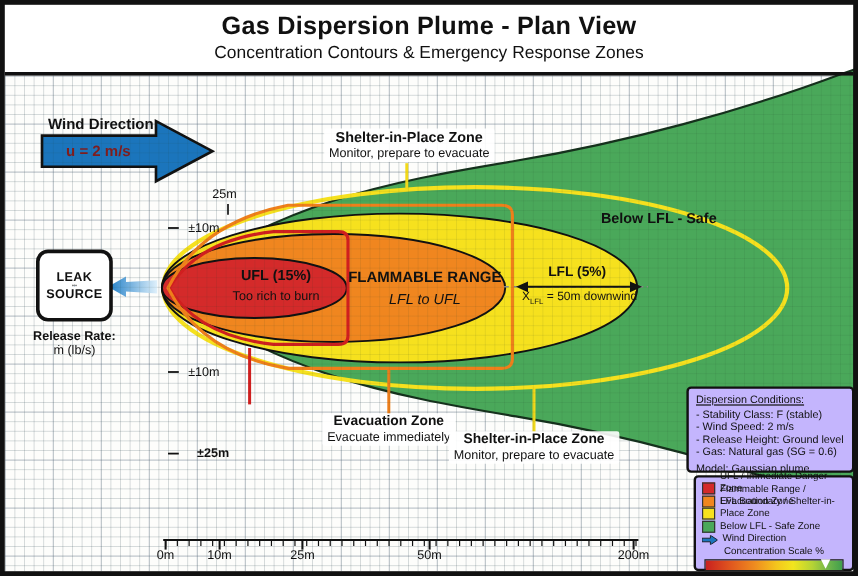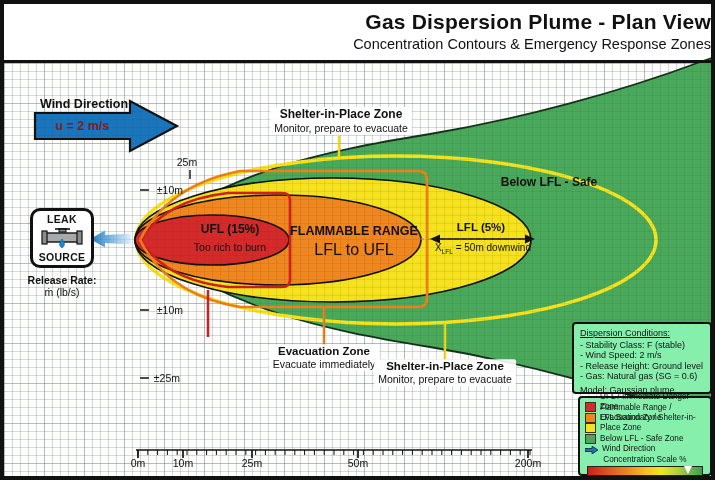--- a/index.html
+++ b/index.html
@@ -1,57 +1,57 @@
 <!DOCTYPE html>
 <html style="--zone_red: #d42a2a; --zone_orange: #f0861f; --zone_yellow: #f6e11e; --zone_green: #4aa85a; --wind_blue: #1b75bc; --boundary_red: #d01f1f; --boundary_orange: #ef7f1a;"><head>
 <meta charset="utf-8">
 <style>
   html,body{margin:0;padding:0;background:#e8e8e8;}
   .stage{position:relative;width:715px;height:480px;background:#fff;overflow:hidden;
          font-family:"Liberation Sans",sans-serif;color:#111;}
   .frame{position:absolute;inset:0;border:4px solid #111;pointer-events:none;z-index:40;}
-  .titlebar{position:absolute;left:4px;right:4px;top:4px;height:44px;background:#fff;z-index:5;text-align:right;}
+  .titlebar{position:absolute;left:4px;right:4px;top:4px;height:44px;background:#fff;z-index:5;text-align:center;}
   .title{font-size:21px;font-weight:bold;margin-top:6px;letter-spacing:.2px;}
   .subtitle{font-size:14.5px;margin-top:2px;}
   .sep{position:absolute;left:4px;right:4px;top:60px;height:3px;background:#111;z-index:6;}
   .paper{position:absolute;left:4px;right:4px;top:63px;bottom:4px;background:#fdfdfb;z-index:1;
     background-image:
       linear-gradient(rgba(110,125,150,.16) 1px,transparent 1px),
       linear-gradient(90deg,rgba(110,125,150,.16) 1px,transparent 1px),
       linear-gradient(rgba(110,125,150,.30) 1px,transparent 1px),
       linear-gradient(90deg,rgba(110,125,150,.30) 1px,transparent 1px);
     background-size:8px 8px,8px 8px,40px 40px,40px 40px;}
   svg.scene{position:absolute;inset:0;z-index:2;}
   .grid-top{position:absolute;left:4px;right:4px;top:63px;bottom:4px;z-index:3;pointer-events:none;
     background-image:
       linear-gradient(rgba(30,60,40,.085) 1px,transparent 1px),
       linear-gradient(90deg,rgba(30,60,40,.085) 1px,transparent 1px);
     background-size:8px 8px;}
   .lbl{position:absolute;z-index:10;white-space:nowrap;transform:translate(-50%,-50%);text-align:center;line-height:1.15;}
   .lbl.rt{transform:translate(-100%,-50%);text-align:right;margin-left:47px;}
   .chip{background:rgba(255,255,255,.9);padding:1px 4px;border-radius:2px;}
   .b{font-weight:bold;}
-  .t12{font-size:12px;} .t125{font-size:12.5px;} .t115{font-size:11.5px;} .t11{font-size:16px;}
+  .t12{font-size:12px;} .t125{font-size:12.5px;} .t115{font-size:11.5px;} .t11{font-size:12px;font-style:italic;}
   .t105{font-size:10.5px;} .t10{font-size:10px;}
   .white{color:#7f1d1d;}
   sub.small{font-size:6.5px;}
   
   .f-green{fill:var(--zone_green);stroke:#15301c;stroke-width:1.8;}
   .l-yellow{fill:none;stroke:var(--zone_yellow);stroke-width:3.5;}
   .f-yellow{fill:var(--zone_yellow);stroke:#111;stroke-width:1.6;}
   .f-orange{fill:var(--zone_orange);stroke:#111;stroke-width:1.6;}
   .f-red{fill:var(--zone_red);stroke:#111;stroke-width:1.6;}
   .bnd-red{fill:none;stroke:var(--boundary_red);stroke-width:2.6;}
   .bnd-orange{fill:none;stroke:var(--boundary_orange);stroke-width:2.6;}
   
   .leakbox{position:absolute;left:30px;top:208px;width:64px;height:60px;z-index:10;background:#fff;
     border:3px solid #111;border-radius:10px;display:flex;flex-direction:column;align-items:center;
-    justify-content:space-between;padding:2px 0;box-sizing:border-box;}
+    justify-content:space-between;padding:14px 0;box-sizing:border-box;}
   .leakbox .w{font-size:10.5px;font-weight:bold;letter-spacing:.3px;}
-  .panel{position:absolute;z-index:12;background:#86efac;border:2px solid #111;border-radius:4px;box-sizing:border-box;}
+  .panel{position:absolute;z-index:12;background:#c4b5fd;border:2px solid #111;border-radius:4px;box-sizing:border-box;}
   .cond{left:572px;top:322px;width:140px;height:72px;padding:4px 6px;font-size:9px;line-height:10.6px;}
   .cond .ct{text-decoration:underline;margin-bottom:1px;}
   .cond .model{margin-top:3px;}
   .lgd{left:578px;top:396px;width:134px;height:80px;padding:4px 5px;font-size:8.2px;line-height:10px;}
   .lgd-row{display:flex;align-items:flex-end;gap:4px;height:10.4px;}
   .sw{width:9px;height:8px;border:1px solid #333;flex:0 0 auto;}
   .scale-title{text-align:center;margin-top:1px;}
   .scale-bar{position:relative;height:8px;margin:1px 2px 0 2px;border:1px solid #222;
     background:linear-gradient(90deg,#c9201f 0%,#e0561f 18%,#ef8c1f 36%,#f4c61d 52%,#f2e51e 64%,#b5d335 78%,#6fb54a 90%,#3f9e4d 100%);}
   .scale-bar .notch{position:absolute;left:84%;top:-1px;width:0;height:0;
@@ -172,21 +172,21 @@
 
   <div class="lbl b t125" style="left:84px;top:104px;">Wind Direction</div>
   <div class="lbl b t125 white" style="left:82px;top:126px;">u = 2 m/s</div>
 
   <div class="lbl t105" style="left:187px;top:162px;">25m</div>
 
     <div class="lbl rt t105" style="left: 136px; top: 190px;">±10m</div>
 
     <div class="lbl rt t105" style="left: 136px; top: 310px;">±10m</div>
 
-    <div class="lbl rt t105" style="left: 133px; top: 378px;">±25m</div>
+    <div class="lbl rt t105" style="left: 144px; top: 378px; font-weight: bold;">±25m</div>
 
     <div class="lbl t105" style="top: 463px; left: 138px;">0m</div>
 
     <div class="lbl t105" style="top: 463px; left: 183px;">10m</div>
 
     <div class="lbl t105" style="top: 463px; left: 252px;">25m</div>
 
     <div class="lbl t105" style="top: 463px; left: 358px;">50m</div>
 
     <div class="lbl t105" style="top: 463px; left: 528px;">200m</div>

